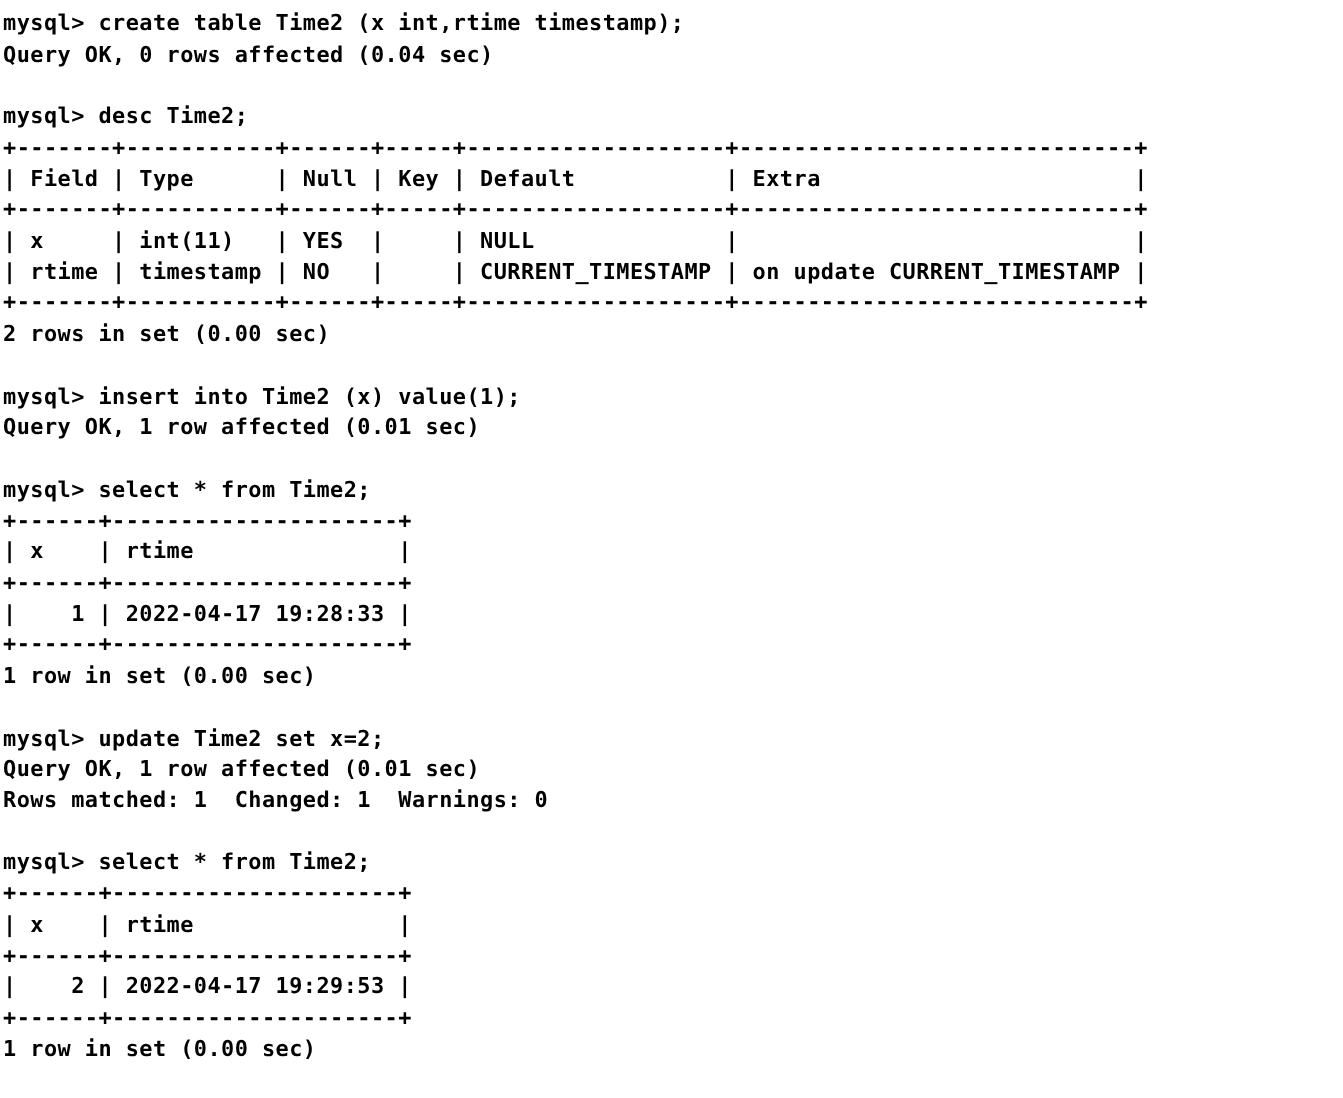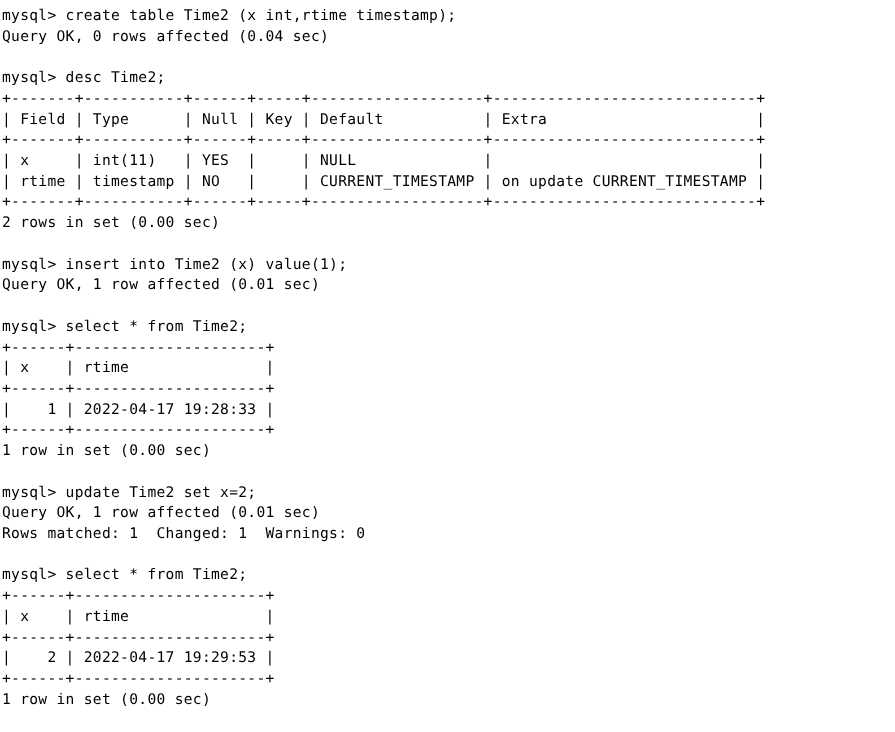--- a/index.html
+++ b/index.html
@@ -30,20 +30,21 @@
     color: #000000;
     white-space: pre;
     letter-spacing: 0.30px;
     -webkit-font-smoothing: antialiased;
     text-rendering: geometricPrecision;
   }
   .term-line {
     display: block;
     min-height: 20.72px;
     white-space: pre;
+    font-weight: bold;
   }
   .term-line.blank {
     height: 20.72px;
   }
 </style>
 </head>
 <body>
 
 <div id="terminal">
   <pre class="term-output"><span class="term-line">mysql&gt; create table Time2 (x int,rtime timestamp);</span><span class="term-line">Query OK, 0 rows affected (0.04 sec)</span><span class="term-line blank">&nbsp;</span><span class="term-line">mysql&gt; desc Time2;</span><span class="term-line">+-------+-----------+------+-----+-------------------+-----------------------------+</span><span class="term-line">| Field | Type      | Null | Key | Default           | Extra                       |</span><span class="term-line">+-------+-----------+------+-----+-------------------+-----------------------------+</span><span class="term-line">| x     | int(11)   | YES  |     | NULL              |                             |</span><span class="term-line">| rtime | timestamp | NO   |     | CURRENT_TIMESTAMP | on update CURRENT_TIMESTAMP |</span><span class="term-line">+-------+-----------+------+-----+-------------------+-----------------------------+</span><span class="term-line">2 rows in set (0.00 sec)</span><span class="term-line blank">&nbsp;</span><span class="term-line">mysql&gt; insert into Time2 (x) value(1);</span><span class="term-line">Query OK, 1 row affected (0.01 sec)</span><span class="term-line blank">&nbsp;</span><span class="term-line">mysql&gt; select * from Time2;</span><span class="term-line">+------+---------------------+</span><span class="term-line">| x    | rtime               |</span><span class="term-line">+------+---------------------+</span><span class="term-line">|    1 | 2022-04-17 19:28:33 |</span><span class="term-line">+------+---------------------+</span><span class="term-line">1 row in set (0.00 sec)</span><span class="term-line blank">&nbsp;</span><span class="term-line">mysql&gt; update Time2 set x=2;</span><span class="term-line">Query OK, 1 row affected (0.01 sec)</span><span class="term-line">Rows matched: 1  Changed: 1  Warnings: 0</span><span class="term-line blank">&nbsp;</span><span class="term-line">mysql&gt; select * from Time2;</span><span class="term-line">+------+---------------------+</span><span class="term-line">| x    | rtime               |</span><span class="term-line">+------+---------------------+</span><span class="term-line">|    2 | 2022-04-17 19:29:53 |</span><span class="term-line">+------+---------------------+</span><span class="term-line">1 row in set (0.00 sec)</span></pre>

